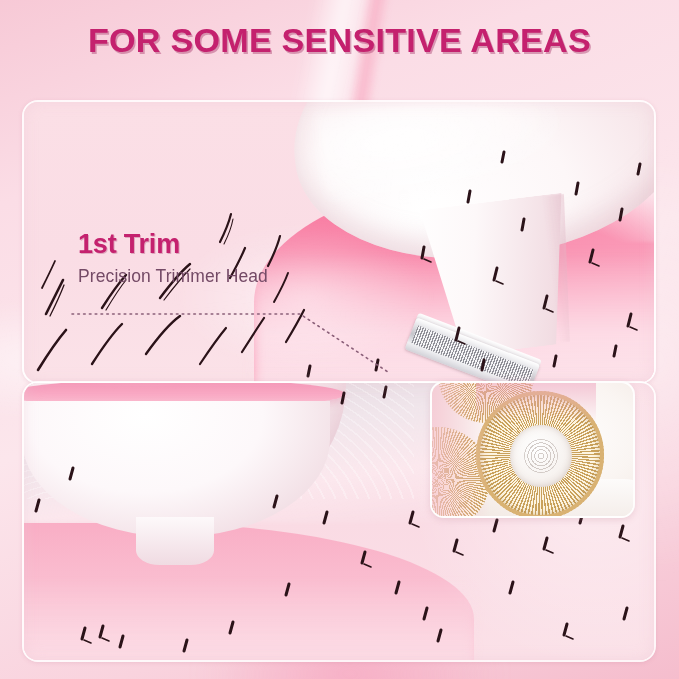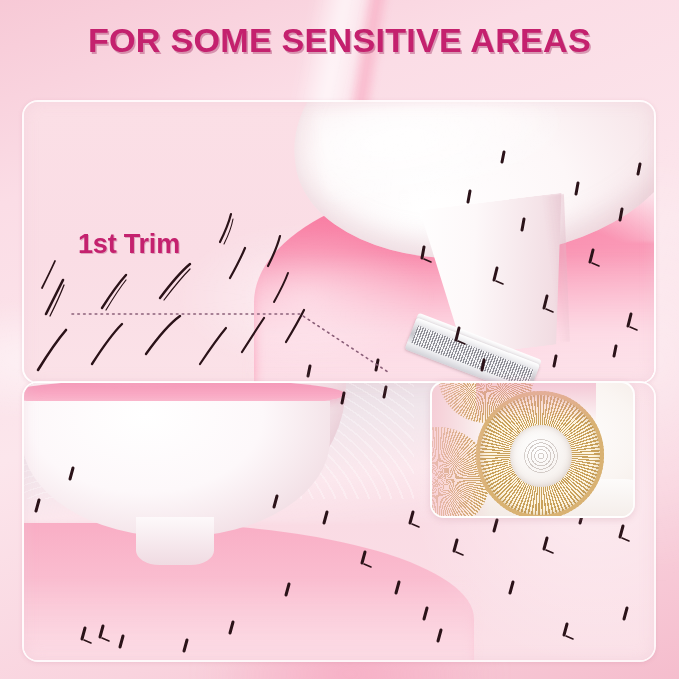--- a/index.html
+++ b/index.html
@@ -489,20 +489,21 @@
         <path d="M606 225 l7 3"></path>
       </g>
     </svg>
 
     <svg class="leader" id="leader-1" viewBox="0 0 330 86">
       <polyline points="4,16 232,16 320,74" fill="none" stroke="#8a5f78" stroke-width="1.6" stroke-linecap="round" stroke-dasharray="1.6 4.2"></polyline>
     </svg>
 
     <div class="label-block" id="label-1">
       <div class="label-title">1st Trim</div>
+      <div class="label-sub">Precision Trimmer Head</div>
     </div>
   </div>
 
   <div class="panel" id="panel-bottom">
 
     <div class="p2-bg"></div>
     <div class="p2-sheen"></div>
     <div class="p2-arcs"></div>
     <div class="p2-floor"></div>
     <div class="p2-floor-fade"></div>

